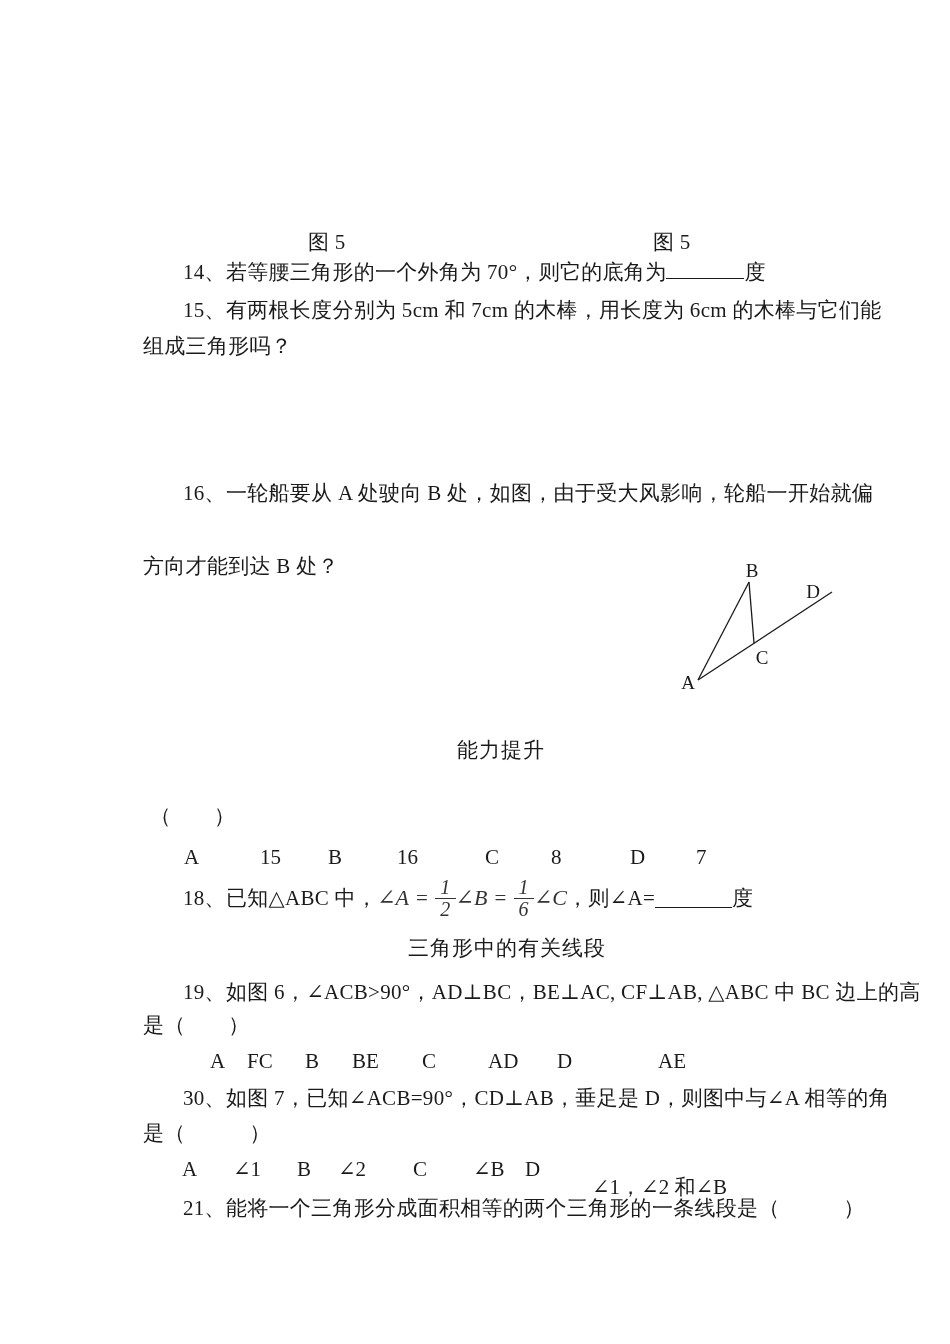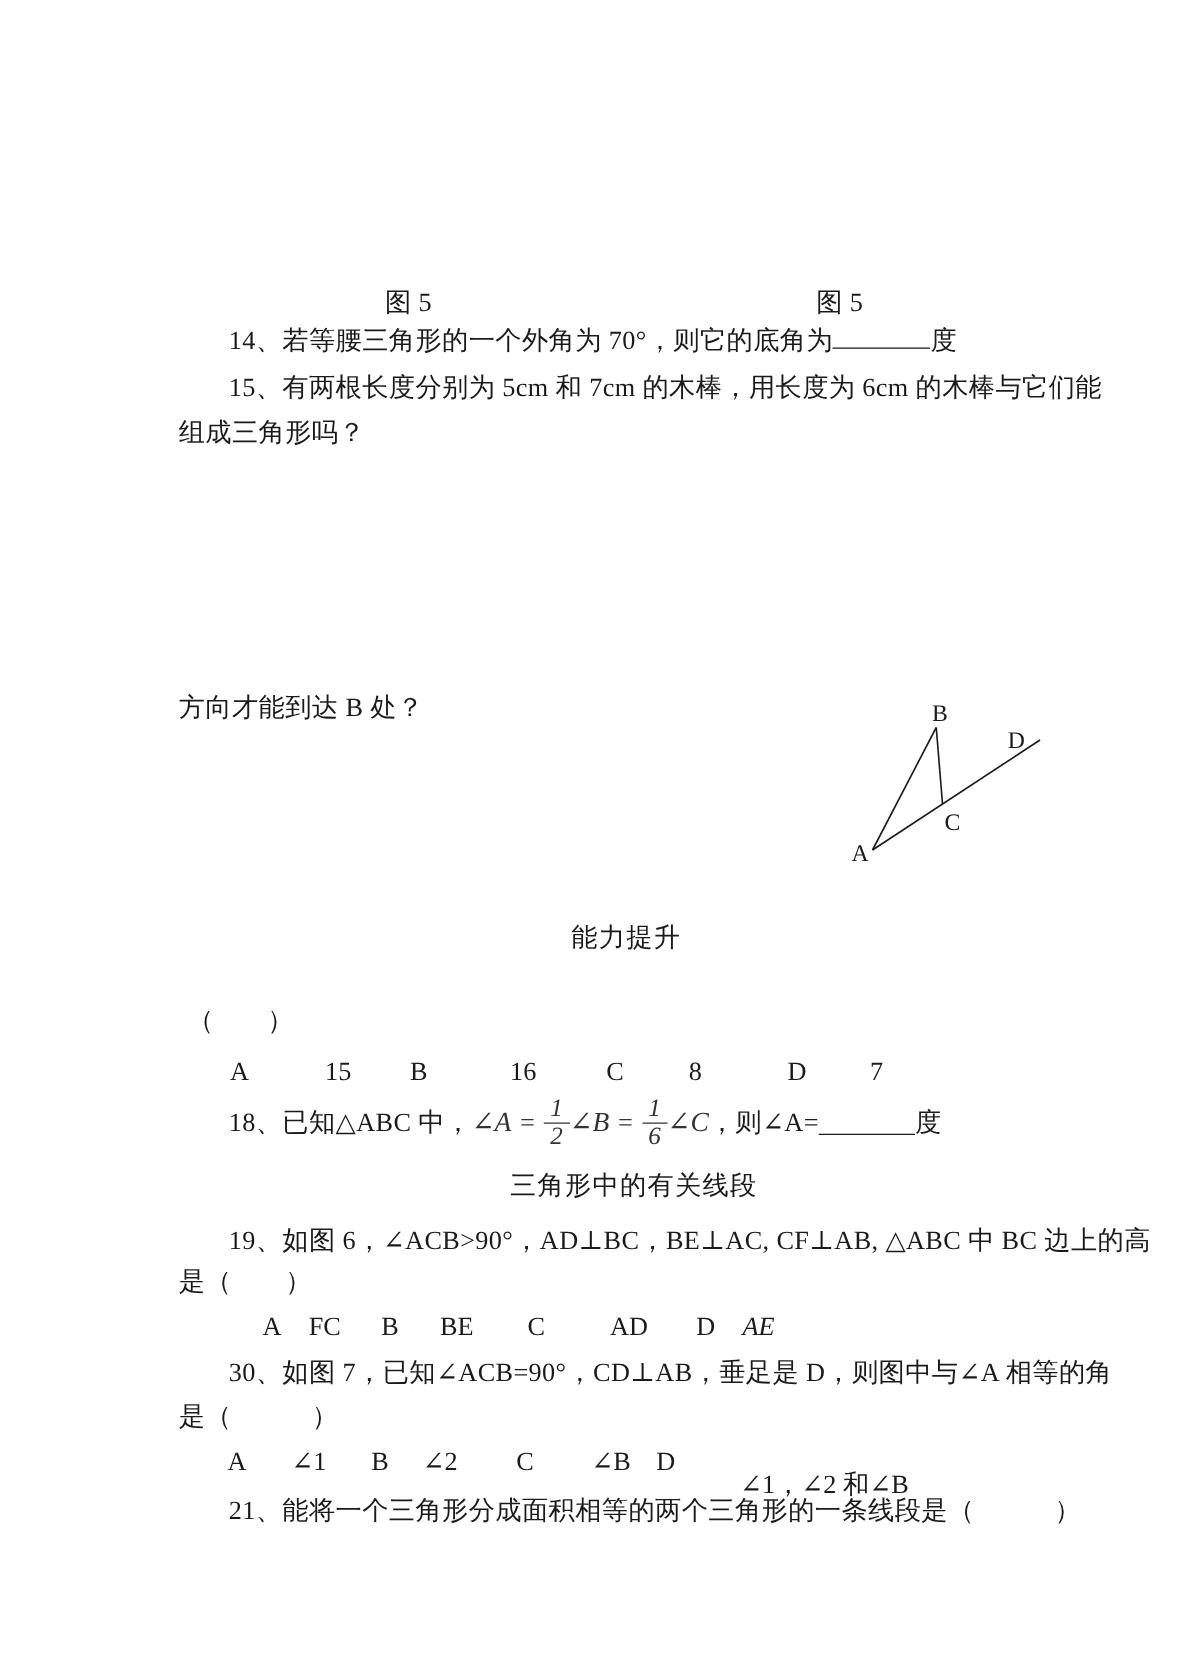--- a/index.html
+++ b/index.html
@@ -59,40 +59,41 @@
 <div class="page">
 
   <span class="line caption" style="left:308px;top:228px;">图 5</span>
   <span class="line caption" style="left:653px;top:228px;">图 5</span>
 
   <div class="line" style="left:183px;top:258px;"><span>14、若等腰三角形的一个外角为 70°，则它的底角为</span><span class="blank" style="width:78px;"></span><span>度</span></div>
 
   <div class="line" style="left:183px;top:296px;">15、有两根长度分别为 5cm 和 7cm 的木棒，用长度为 6cm 的木棒与它们能</div>
   <div class="line" style="left:143px;top:332px;">组成三角形吗？</div>
 
+  <div class="line" style="left:183px;top:479px;">16、一轮船要从 A 处驶向 B 处，如图，由于受大风影响，轮船一开始就偏</div>
   <div class="line" style="left:143px;top:552px;text-align:center;">方向才能到达 B 处？</div>
 
   <svg style="position:absolute;left:655px;top:548px;" width="210" height="150" viewBox="0 0 210 150">
     <line x1="43" y1="132" x2="94" y2="34" stroke="#1a1a1a" stroke-width="1.3"></line>
     <line x1="94" y1="34" x2="99" y2="95" stroke="#1a1a1a" stroke-width="1.3"></line>
     <line x1="43" y1="132" x2="177" y2="44" stroke="#1a1a1a" stroke-width="1.3"></line>
     <text x="33" y="141" text-anchor="middle">A</text>
     <text x="97" y="29" text-anchor="middle">B</text>
     <text x="107" y="116" text-anchor="middle">C</text>
     <text x="158" y="50" text-anchor="middle">D</text>
   </svg>
 
   <div class="line heading" style="left:457px;top:736px;">能力提升</div>
 
   <div class="line" style="left:150px;top:802px;">（　　）</div>
   <div class="optrow" style="top:843px;">
     <span style="left:184px;">A</span>
     <span style="left:260px;">15</span>
     <span style="left:328px;">B</span>
-    <span style="left:397px;margin-left:11px;">16</span>
+    <span style="left:397px;">16</span>
     <span style="left:485px;">C</span>
     <span style="left:551px;">8</span>
     <span style="left:630px;">D</span>
     <span style="left:696px;">7</span>
   </div>
 
   <div class="q18row" style="left:183px;top:874px;">
     <span>18、已知△ABC 中，</span>
     <span class="mathwrap"><span class="mvar">∠A</span><span class="meq">=</span><span class="frac"><span class="num">1</span><span class="den">2</span></span><span class="mvar">∠B</span><span class="meq">=</span><span class="frac"><span class="num">1</span><span class="den">6</span></span><span class="mvar">∠C</span></span>
     <span>，则∠A=</span>
@@ -105,21 +106,21 @@
   <div class="line" style="left:183px;top:978px;">19、如图 6，∠ACB&gt;90°，AD⊥BC，BE⊥AC, CF⊥AB, △ABC 中 BC 边上的高</div>
   <div class="line" style="left:143px;top:1011px;">是（　　）</div>
   <div class="optrow" style="top:1047px;">
     <span style="left:210px;">A</span>
     <span style="left:247px;">FC</span>
     <span style="left:305px;">B</span>
     <span style="left:352px;">BE</span>
     <span style="left:422px;">C</span>
     <span style="left:488px;">AD</span>
     <span style="left:557px;">D</span>
-    <span style="left:594px;font-style:italic;">AE</span>
+    <span style="left:658px;">AE</span>
   </div>
 
   <div class="line" style="left:183px;top:1084px;">30、如图 7，已知∠ACB=90°，CD⊥AB，垂足是 D，则图中与∠A 相等的角</div>
   <div class="line" style="left:143px;top:1119px;">是（　　　）</div>
   <div class="optrow" style="top:1155px;">
     <span style="left:182px;">A</span>
     <span style="left:233px;">∠1</span>
     <span style="left:297px;">B</span>
     <span style="left:338px;">∠2</span>
     <span style="left:413px;">C</span>

